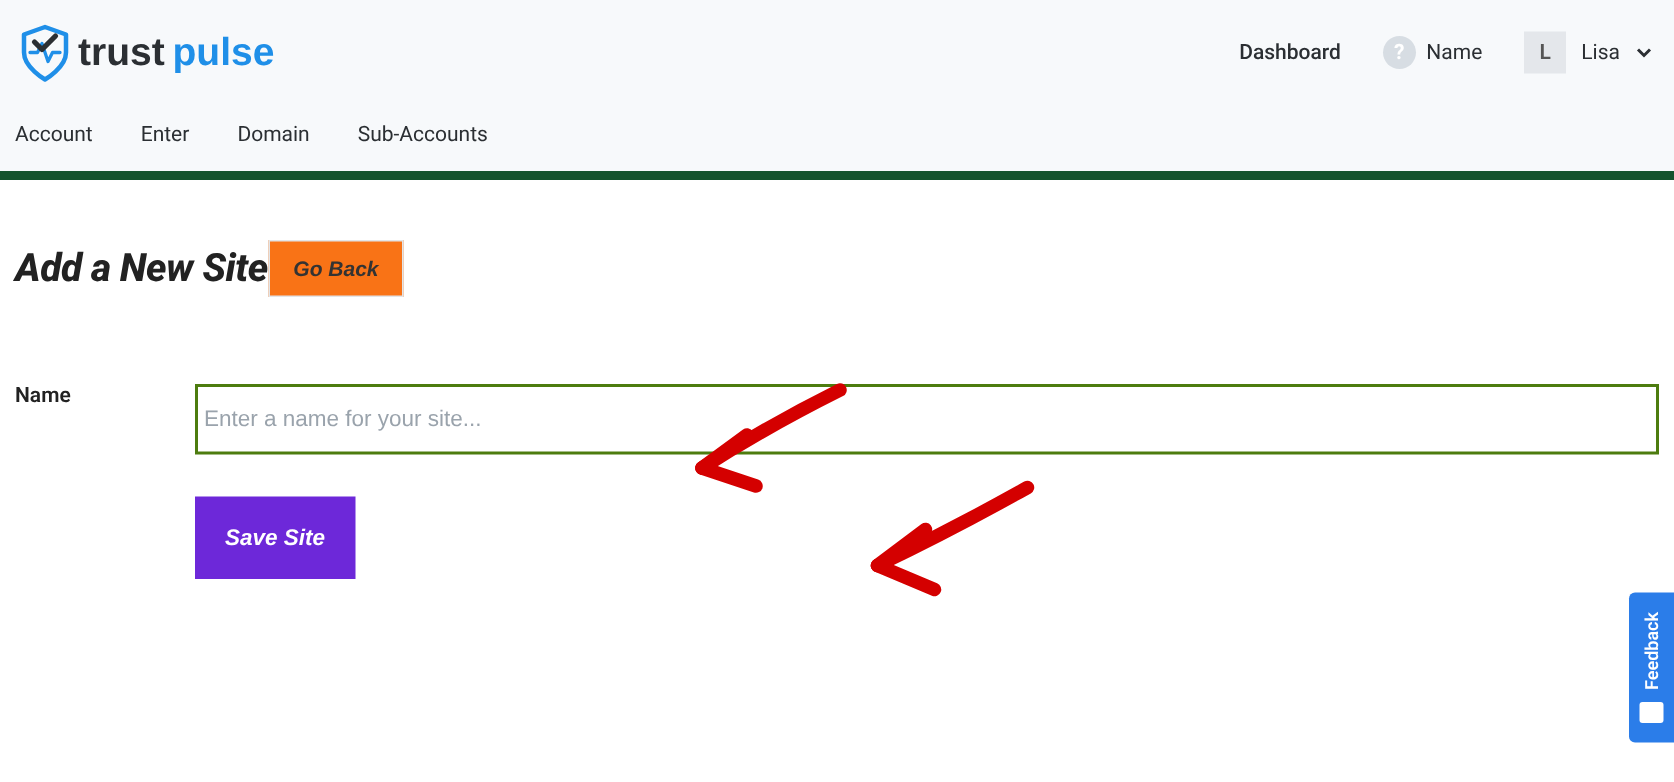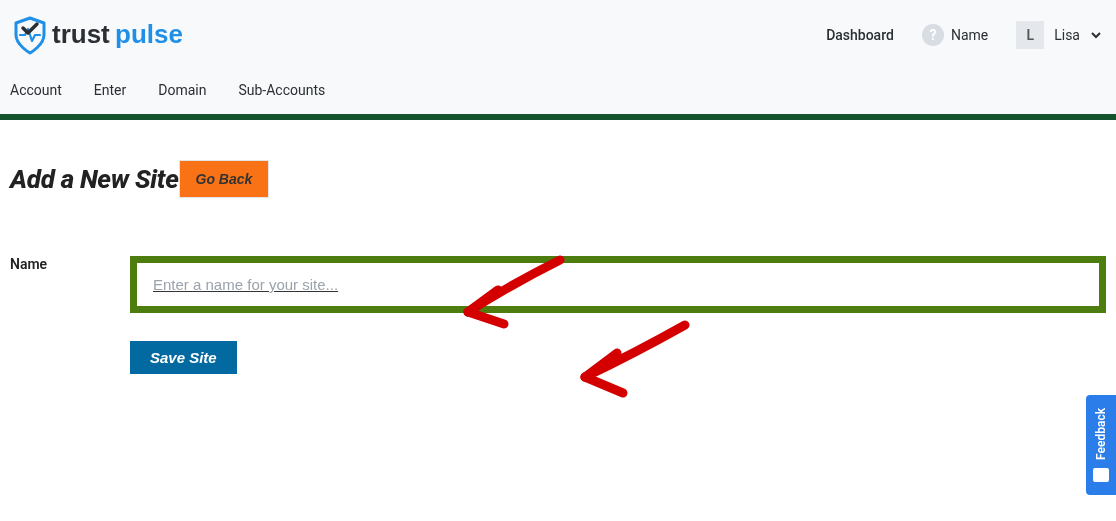--- a/index.html
+++ b/index.html
@@ -95,40 +95,39 @@
     margin-bottom: 28px;
   }
   .form-label {
     width: 120px;
     font-size: 14px;
     font-weight: 600;
     color: #222;
   }
   .form-input {
     flex: 1;
-    border: 7px solid #4d7c0f;
-    padding: 13px 16px;
+    border: 2px solid #4d7c0f;
+    padding: 13px 4px;
     font-size: 15px;
     color: #333;
     outline: none;
-    text-decoration: underline;
   }
   .form-input::placeholder { color: #9aa3ac; }
   .actions {
     margin-left: 120px;
     margin-top: 2px;
   }
   .save-btn {
-    background: #0369a1;
+    background: #6d28d9;
     color: #fff;
     border: none;
     font-style: italic;
     font-weight: 700;
     font-size: 15px;
-    padding: 8px 20px;
+    padding: 19px 20px;
     cursor: pointer;
   }
   .feedback-tab {
     position: absolute;
     right: 0;
     top: 395px;
     width: 30px;
     height: 100px;
     background: #2b7de9;
     color: #fff;

